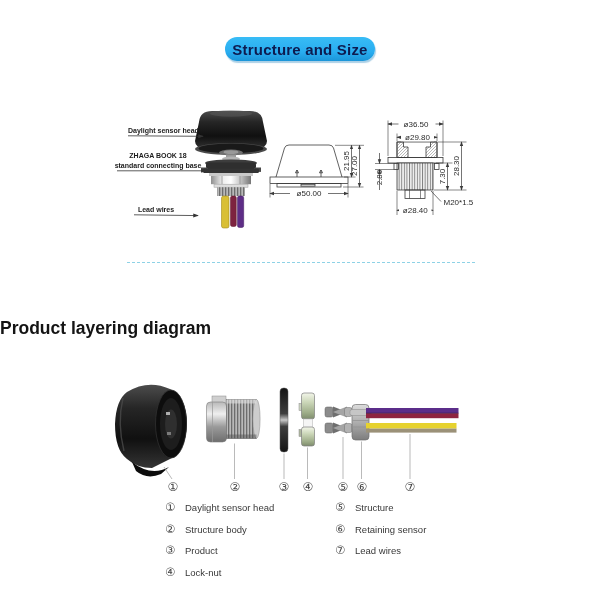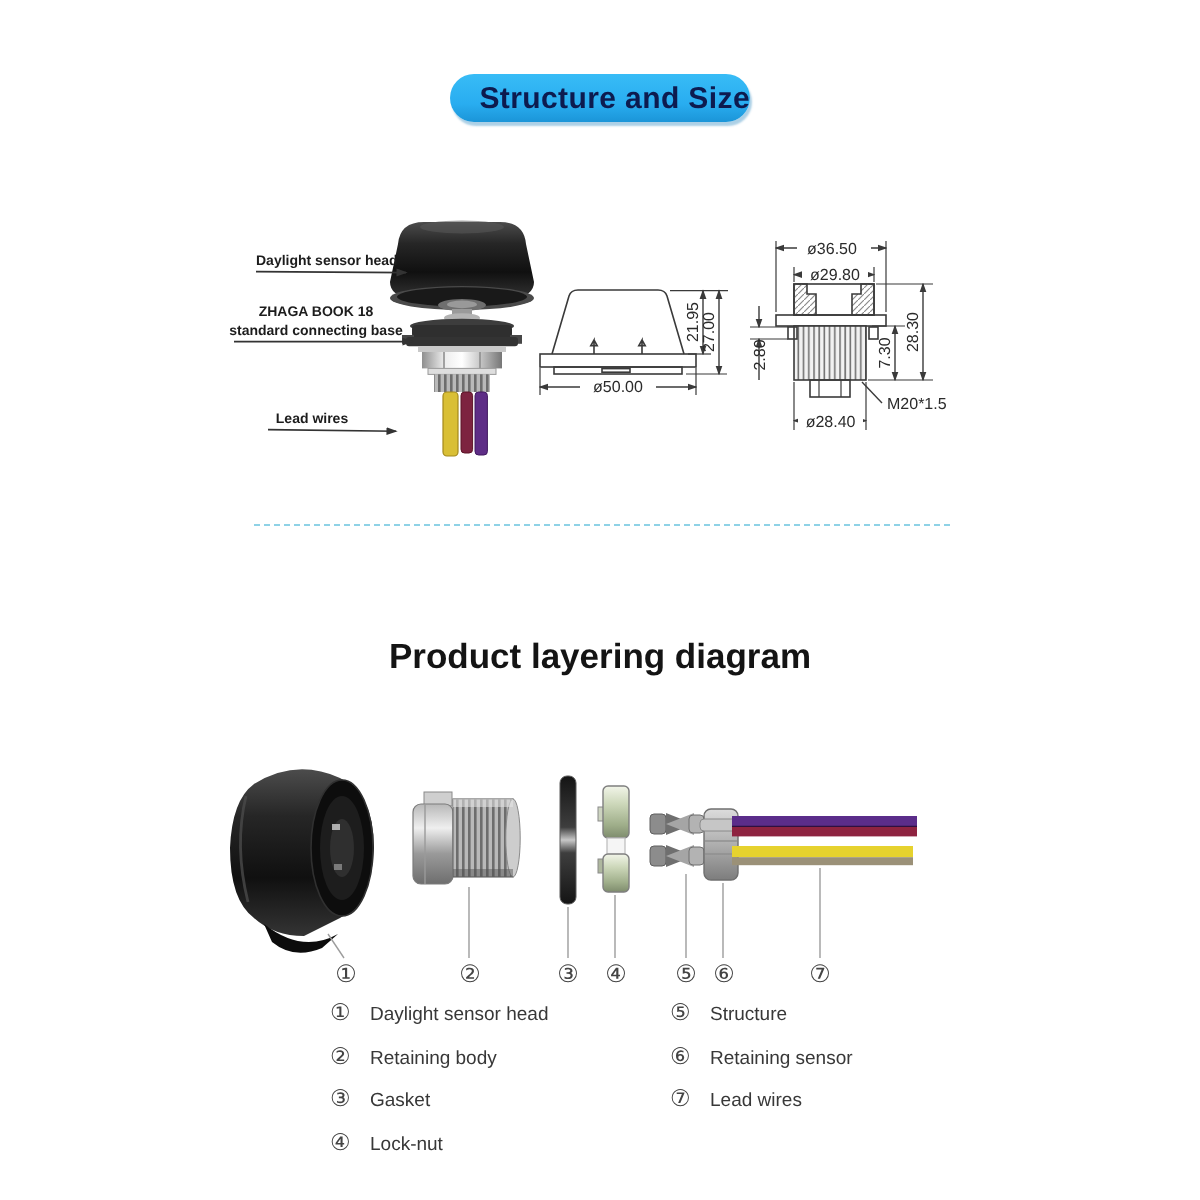--- a/index.html
+++ b/index.html
@@ -3,28 +3,28 @@
 <meta charset="utf-8">
 <style>
   html,body{margin:0;padding:0;background:#fff;}
   .canvas{
     position:relative;width:600px;height:600px;background:#ffffff;overflow:hidden;
     font-family:"Liberation Sans","DejaVu Sans",sans-serif;color:#222;
   }
   
   .badge{
     position:absolute;left:225px;top:37px;width:150px;height:24px;
-    border-radius:12px;display:flex;align-items:center;justify-content:flex-end;
+    border-radius:12px;display:flex;align-items:center;justify-content:center;
     background:linear-gradient(180deg,#38bcf6 0%,#29adf0 62%,#1b95d8 100%);
     box-shadow:1px 2px 1px rgba(70,150,200,.45);
   }
   .badge span{font-size:15px;font-weight:bold;color:#0d1b4f;letter-spacing:.2px;}
   
   .h-layering{
-    position:absolute;left:0;top:318px;width:600px;text-align:center;
+    position:absolute;left:0;top:318px;width:600px;
     font-size:17.5px;font-weight:bold;color:#141414;
   }
   
   .sep{position:absolute;left:127px;top:262px;width:348px;border-top:1.6px dashed #8ed2e6;}
   
   .diagram{position:absolute;left:0;top:0;width:600px;height:600px;}
   
   .pnum{position:absolute;top:480px;transform:translateX(-50%);
         font-size:12px;color:#444;line-height:14px;}
   
@@ -307,25 +307,25 @@
   <span class="pnum" style="left:362px">⑥</span>
   <span class="pnum" style="left:410px">⑦</span>
 
   <div class="legend left">
     <div class="lg-row">
       <span class="lg-num">①</span>
       <span class="lg-label">Daylight sensor head</span>
     </div>
     <div class="lg-row">
       <span class="lg-num">②</span>
-      <span class="lg-label">Retaining body</span>
+      <span class="lg-label">Structure body</span>
     </div>
     <div class="lg-row">
       <span class="lg-num">③</span>
-      <span class="lg-label">Gasket</span>
+      <span class="lg-label">Product</span>
     </div>
     <div class="lg-row">
       <span class="lg-num">④</span>
       <span class="lg-label">Lock-nut</span>
     </div>
   </div>
 
   <div class="legend right">
     <div class="lg-row">
       <span class="lg-num">⑤</span>

